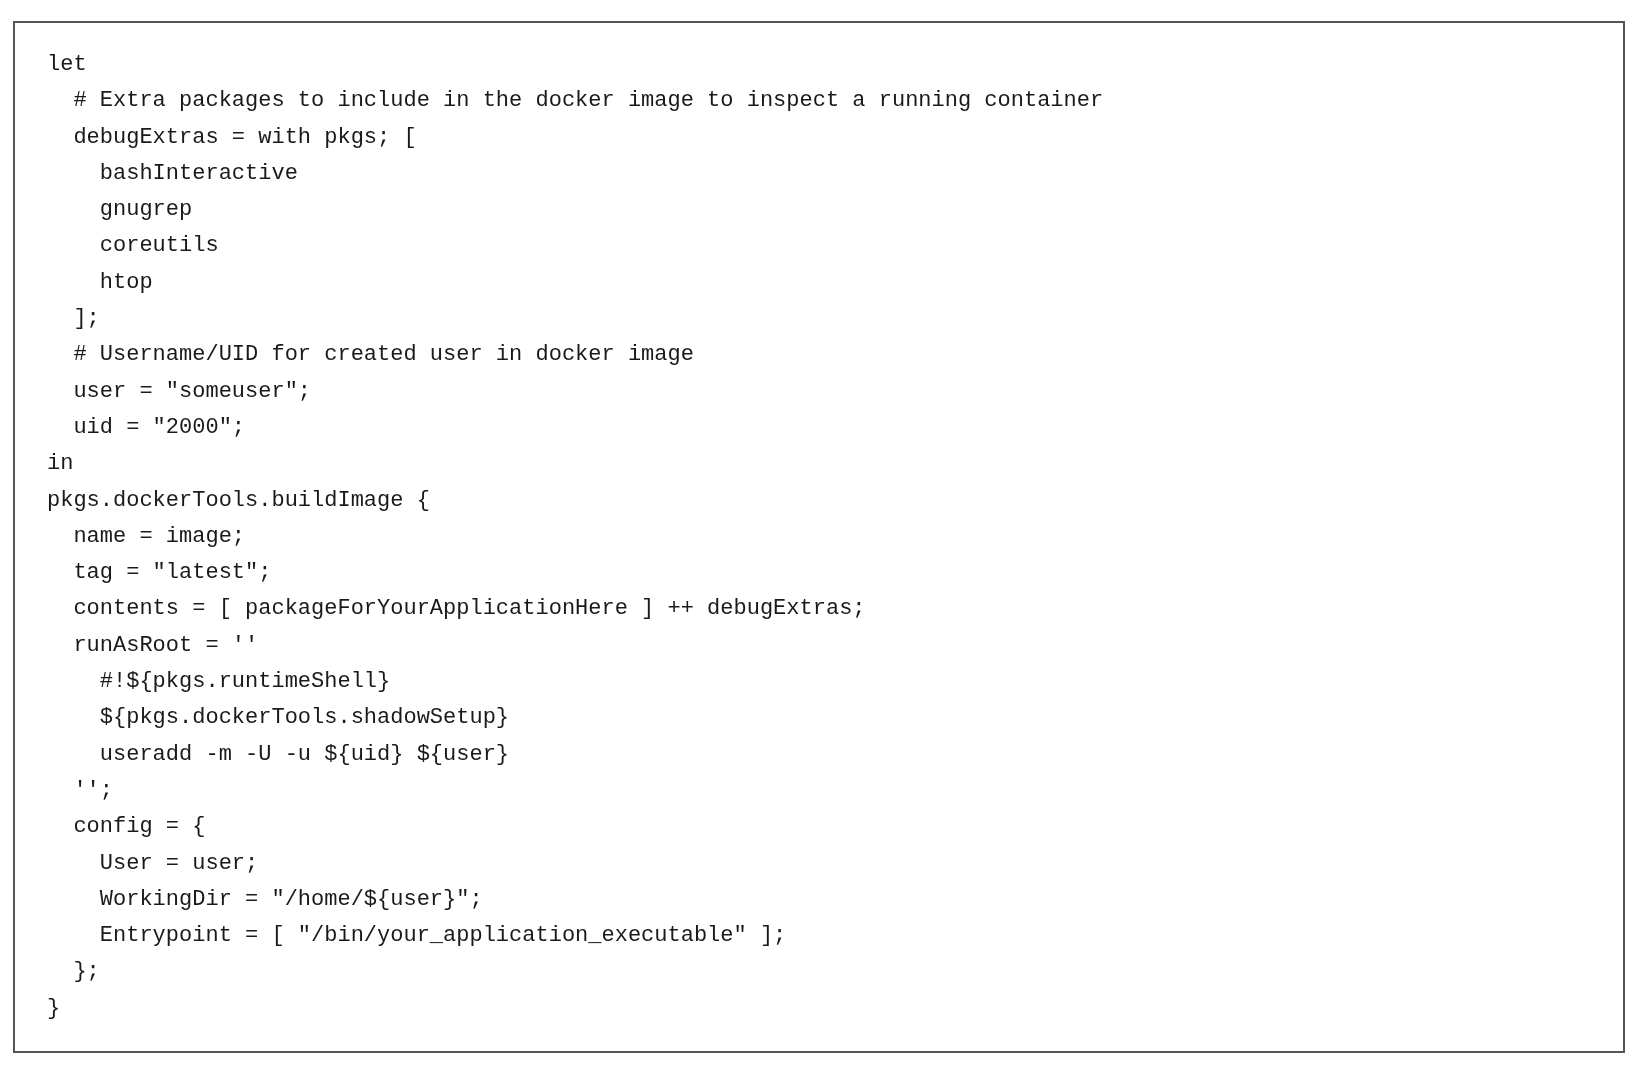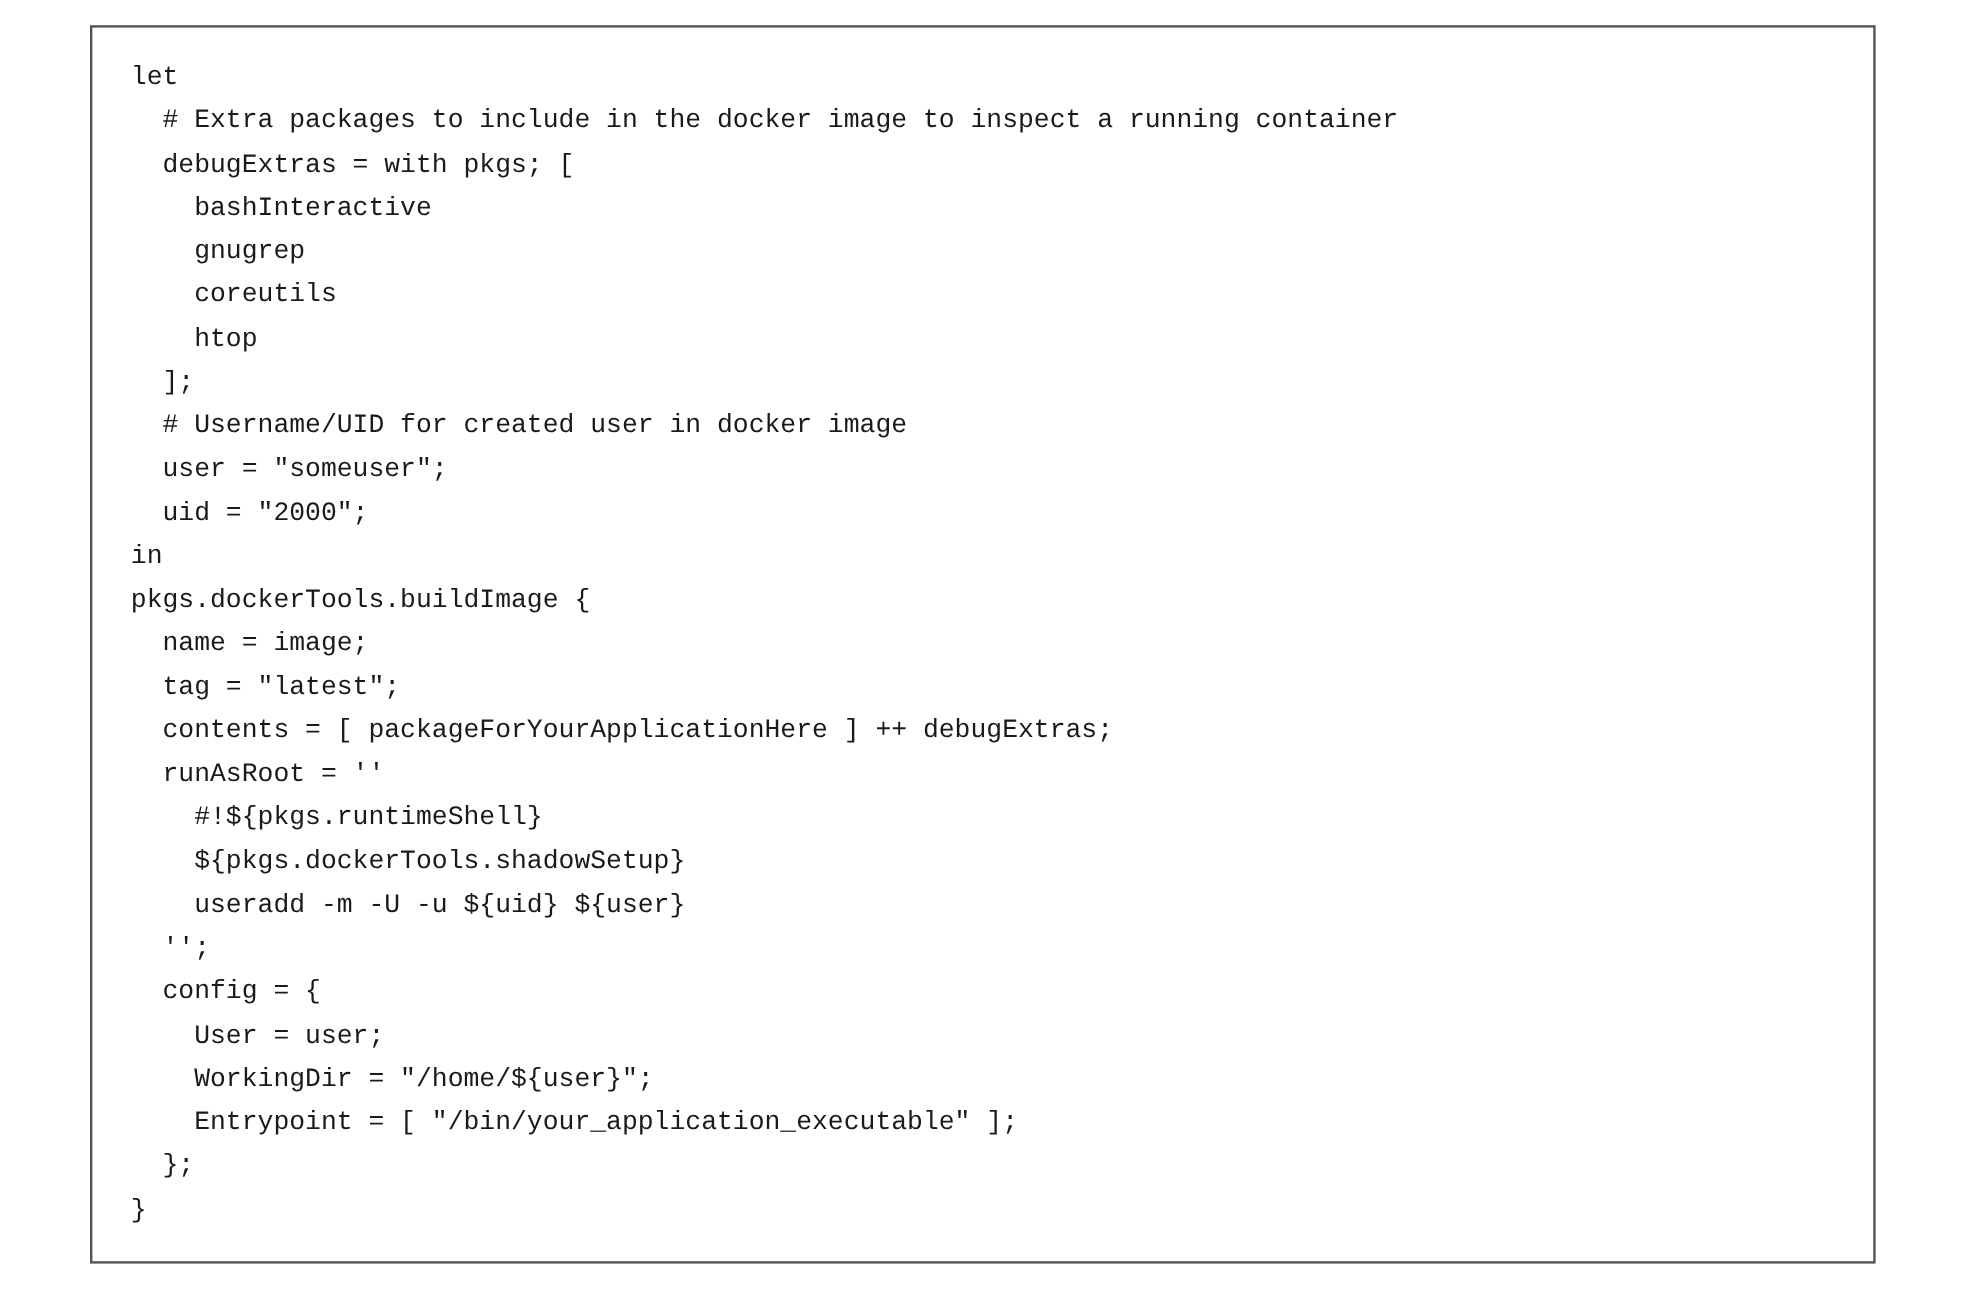--- a/index.html
+++ b/index.html
@@ -15,21 +15,21 @@
       align-items: center;
       width: 1638px;
       height: 1074px;
       font-family: 'Courier New', Courier, monospace;
     }
 
     .code-container {
       border: 2px solid #555555;
       background-color: #ffffff;
       padding: 24px 32px;
-      width: 1488px;
+      width: 1612px;
       min-height: 960px;
       display: flex;
       flex-direction: column;
       justify-content: flex-start;
     }
 
     .code-block {
       font-family: 'Courier New', Courier, monospace;
       font-size: 22px;
       line-height: 1.65;

